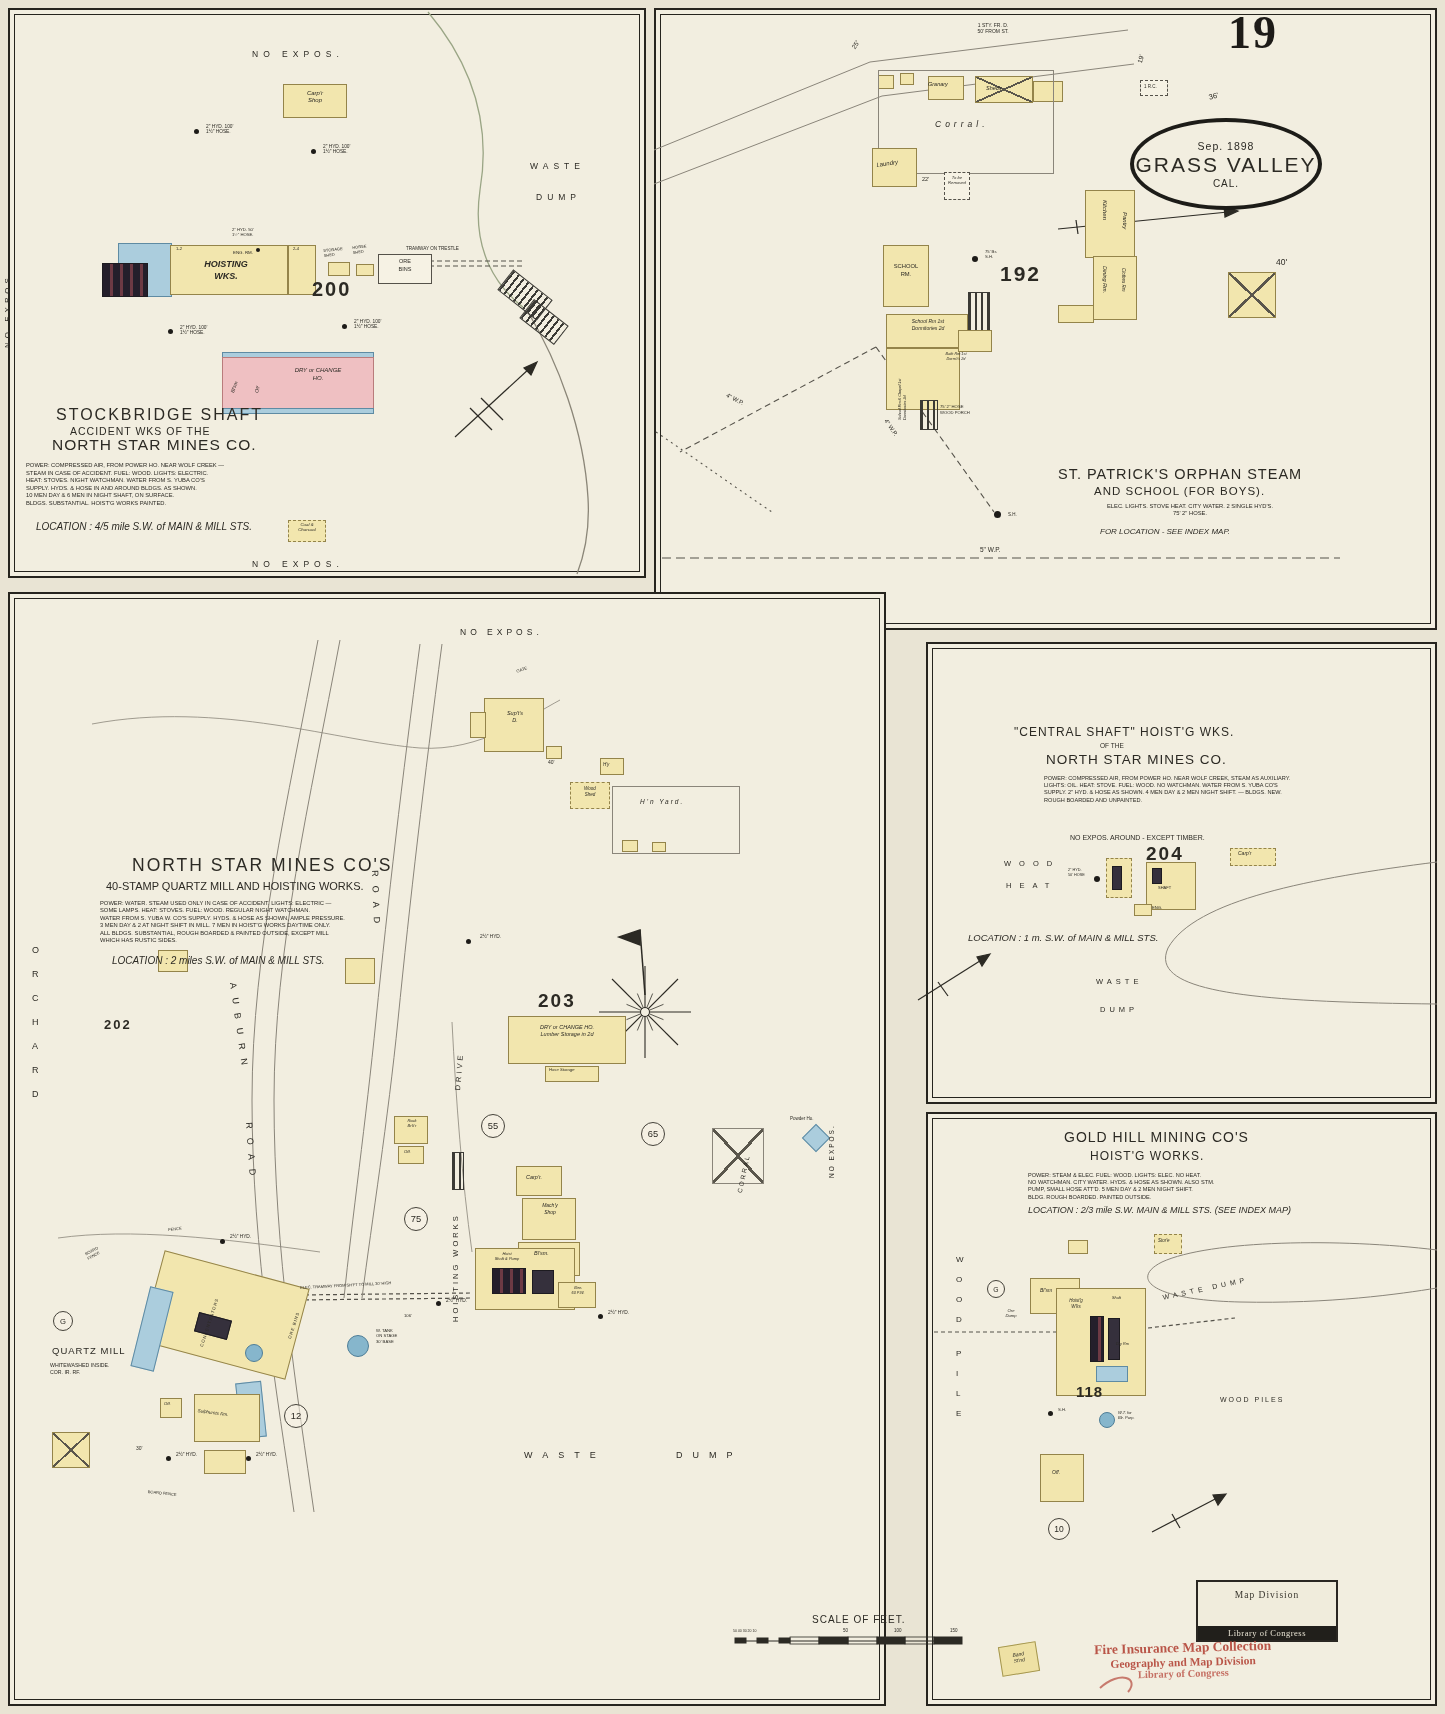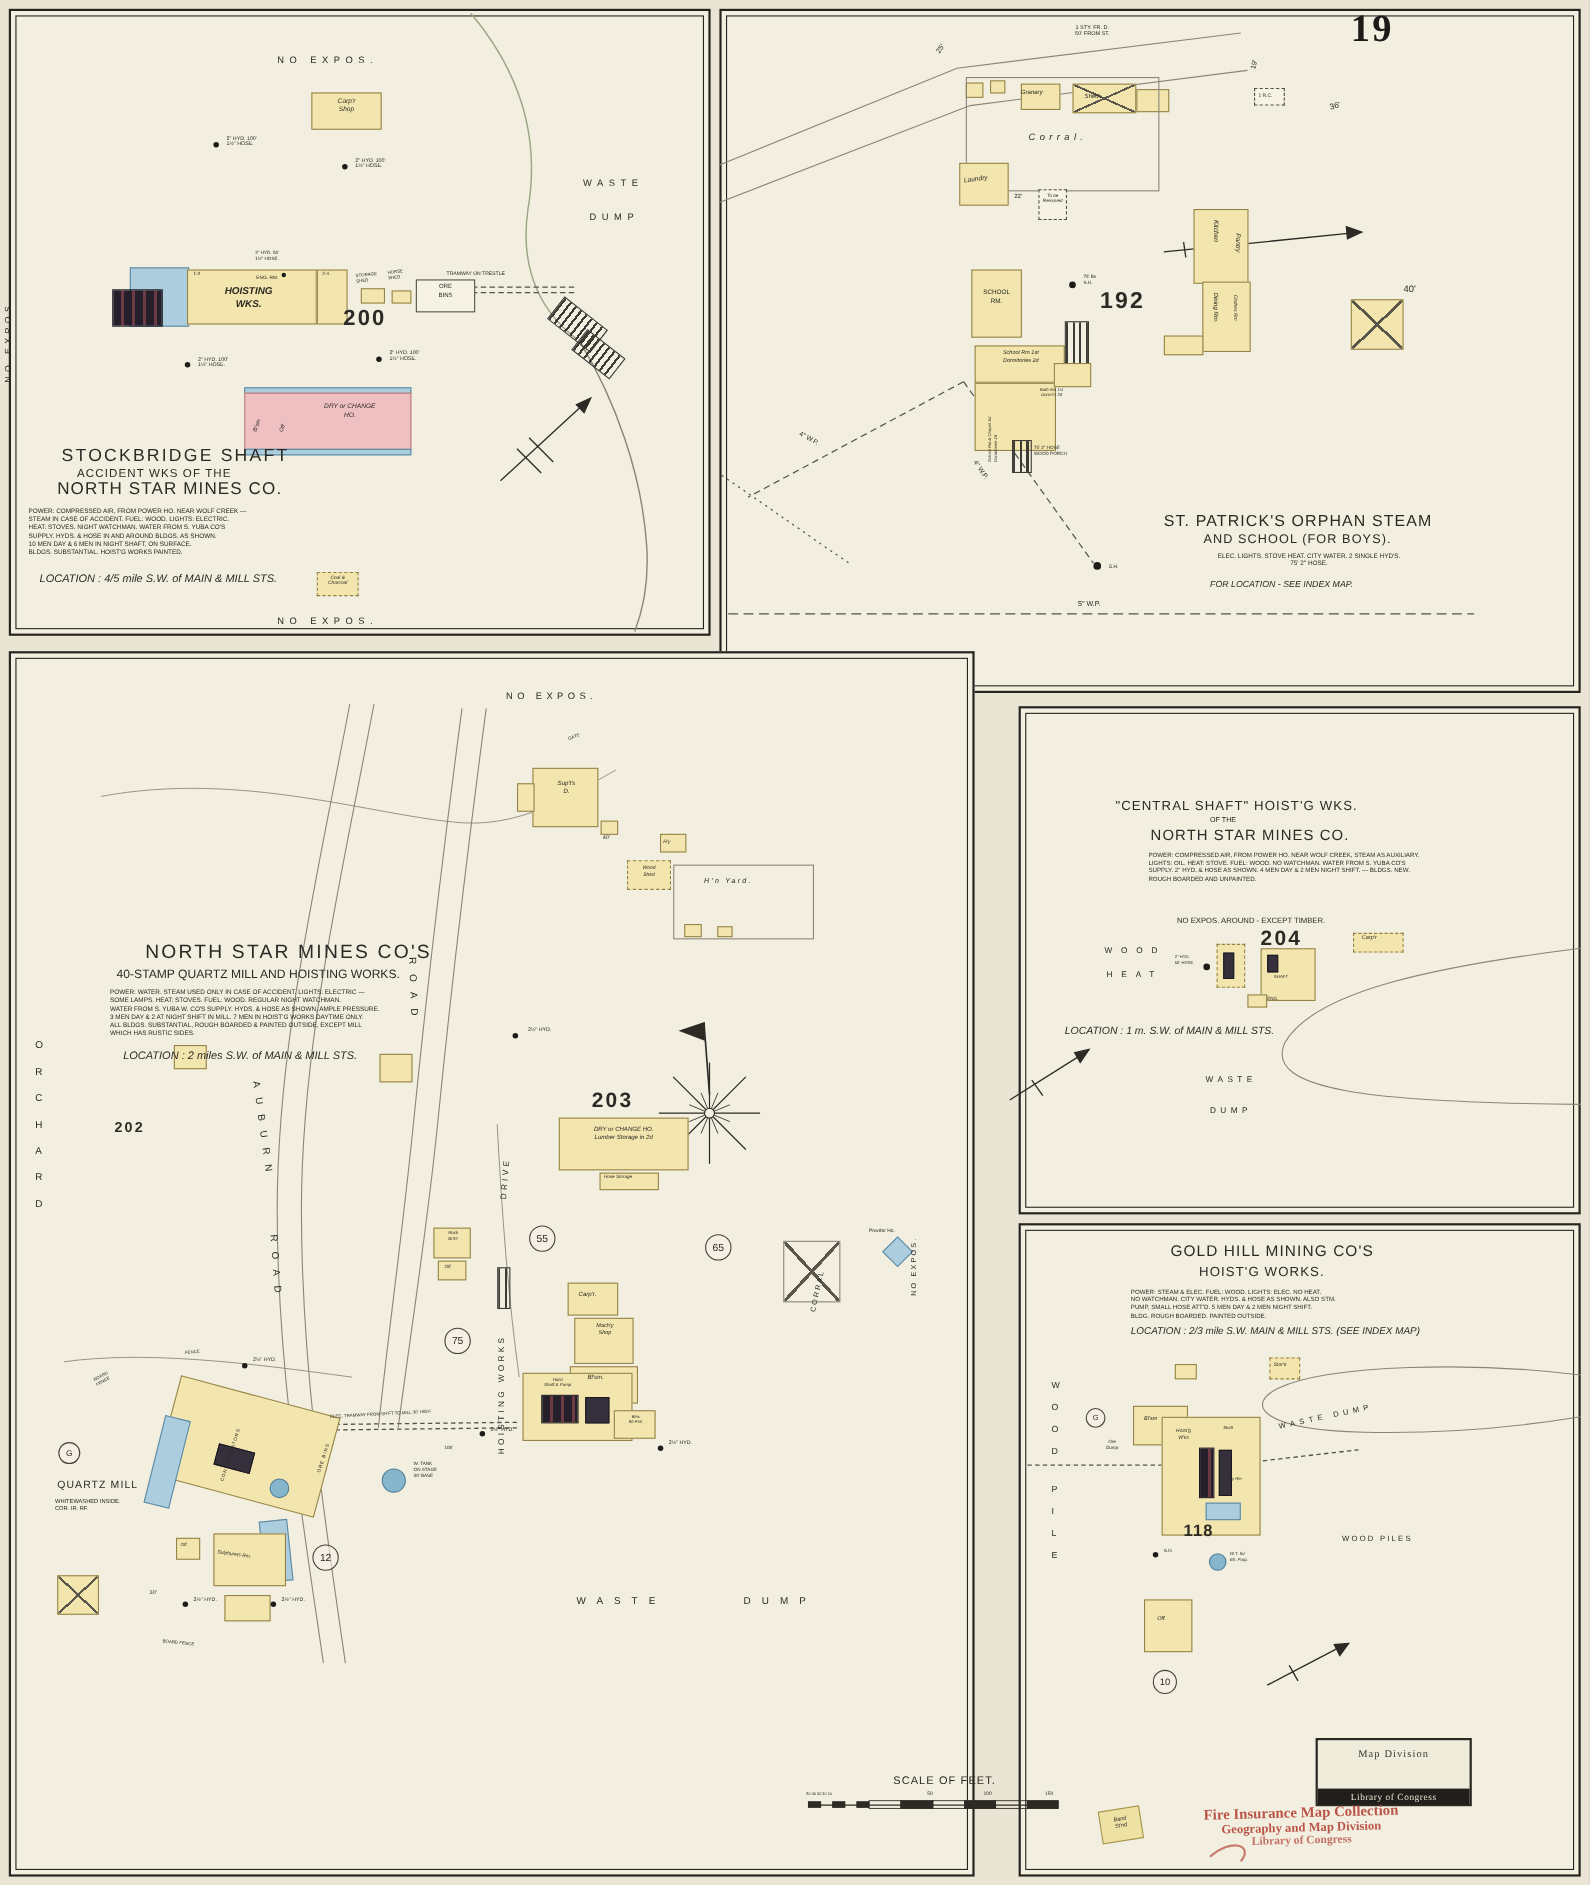--- a/index.html
+++ b/index.html
@@ -19,21 +19,21 @@
   .b-hatch{background:repeating-linear-gradient(90deg,#3b3a35 0 2px,transparent 2px 6px);border:1px solid #3b3a35;}
   .b-x{background-image:linear-gradient(to top right,transparent 48%,#5a564c 48%,#5a564c 52%,transparent 52%),
         linear-gradient(to bottom right,transparent 48%,#5a564c 48%,#5a564c 52%,transparent 52%);}
   .dot{position:absolute;border-radius:50%;z-index:5;}
   .dot-b{background:#1d1b18;}
   .dot-w{background:#86b6cc;border:1px solid #4f7e97;}
   .badge{position:absolute;border:1px solid #45423a;border-radius:50%;display:flex;align-items:center;justify-content:center;z-index:5;background:rgba(246,242,228,.6);font-size:8px;color:#2c2a24;}
   .ann{position:absolute;white-space:pre-line;line-height:1.12;transform-origin:0 0;z-index:6;color:#2c2a24;}
   .it{font-style:italic;} .b{font-weight:bold;} .ctr{text-align:center;}
   #sheet-number{position:absolute;left:1228px;top:6px;font-family:"Liberation Serif","DejaVu Serif",serif;
-    font-size:35px;font-weight:bold;color:#1d1b18;z-index:8;letter-spacing:2px;}
+    font-size:46px;font-weight:bold;color:#1d1b18;z-index:8;letter-spacing:2px;}
   #cartouche{position:absolute;left:1130px;top:118px;width:184px;height:84px;border:4.5px solid #1d1c18;border-radius:50%;
     z-index:8;display:flex;flex-direction:column;align-items:center;justify-content:center;background:#f2eee0;}
   #cartouche .date{font-size:10.5px;letter-spacing:1px;}
   #cartouche .city{font-size:21px;letter-spacing:2px;margin:1px 0;}
   #cartouche .state{font-size:10px;letter-spacing:1px;}
   #lc-stamp{position:absolute;left:1196px;top:1580px;width:138px;height:58px;border:2.5px solid #2a2722;z-index:9;
     background:#f0ecdc;display:flex;flex-direction:column;justify-content:space-between;font-family:"Liberation Serif","DejaVu Serif",serif;}
   #lc-stamp .div-line{font-size:9.5px;text-align:center;padding-top:8px;color:#3a372f;letter-spacing:1px;}
   #lc-stamp .lib-bar{background:#211f1b;color:#e9e4d4;font-size:8.5px;text-align:center;padding:2px 0;letter-spacing:.5px;}
   #red-stamp{position:absolute;left:1028px;top:1640px;width:310px;z-index:9;transform:rotate(-1.5deg);
@@ -140,20 +140,25 @@
       <rect x="877" y="1637" width="28" height="7"></rect>
       <rect x="905" y="1637" width="29" height="7" fill="none" stroke-width="0.8"></rect>
       <rect x="934" y="1637" width="28" height="7"></rect>
     </g>
 
     <path d="M1100,1688 C1120,1670 1140,1678 1128,1692" stroke="#b5493c" stroke-width="2" fill="none" opacity="0.7"></path>
   </svg>
 
   <div id="sheet-number">19</div>
 
+  <div id="cartouche">
+    <div class="date">Sep. 1898</div>
+    <div class="city">GRASS VALLEY</div>
+    <div class="state">CAL.</div>
+  </div>
 
   <div id="lc-stamp">
     <div class="div-line">Map Division</div>
     <div class="lib-bar">Library of Congress</div>
   </div>
   <div id="red-stamp">
     <div class="r1">Fire Insurance Map Collection</div>
     <div class="r2">Geography and Map Division</div>
     <div class="r3">Library of Congress</div>
   </div>

